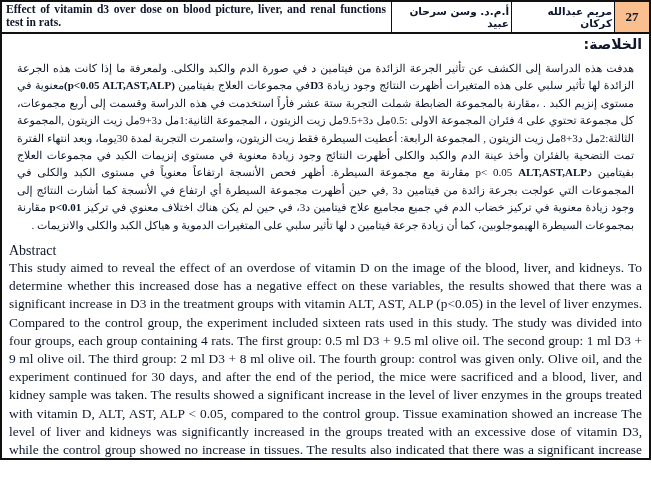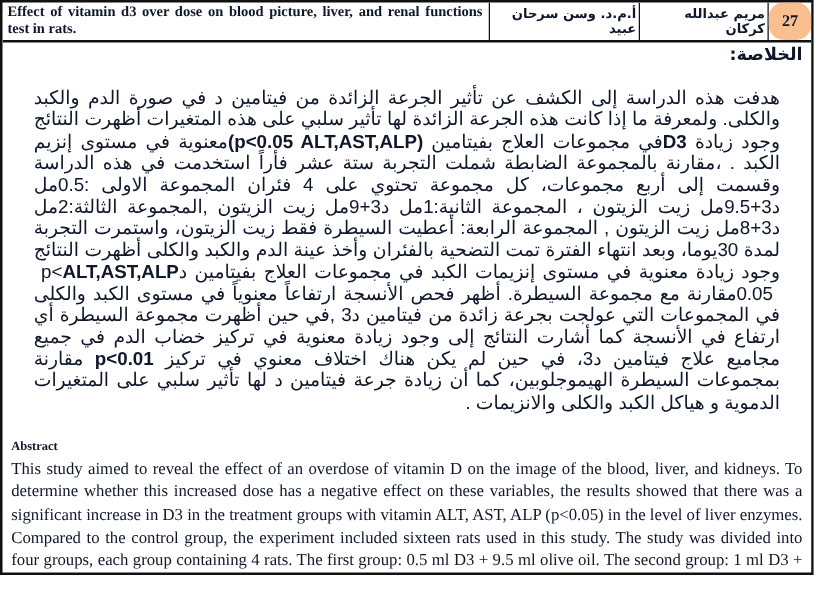--- a/index.html
+++ b/index.html
@@ -39,47 +39,46 @@
     padding: 0 2px;
   }
   .student-cell { flex: 0 0 103px; }
   .supervisor-cell { flex: 0 0 120px; }
   .num-cell {
     flex: 1;
     display: flex; align-items: center; justify-content: center;
     font-family: "Liberation Serif", serif;
     font-weight: bold;
     font-size: 13px;
-    border-radius: 12px;
   }
   
   .body {
     padding: 2px 7px 0 7px;
   }
   .ar-heading {
     direction: rtl;
     text-align: right;
     font-family: "DejaVu Sans", sans-serif;
     font-weight: bold;
     font-size: 14px;
     line-height: 16px;
   }
   .ar-text {
-    margin: 18px;
+    margin: 8px;
     direction: rtl;
     text-align: justify;
-    font-family: Liberation Sans, sans-serif;
-    font-size: 15px;
+    font-family: Liberation Serif, serif;
+    font-size: 11px;
     line-height: 17.4px;
     min-height: 157px;
   }
   .en-heading {
     font-family: "Liberation Serif", serif;
-    font-weight: bold;
-    font-size: 10px;
+    font-weight: normal;
+    font-size: 14px;
     line-height: 17px;
     margin-top: 2px;
   }
   .en-text {
     margin: 0;
     text-align: justify;
     font-family: "Liberation Serif", serif;
     font-size: 13.4px;
     line-height: 18.2px;
   }

